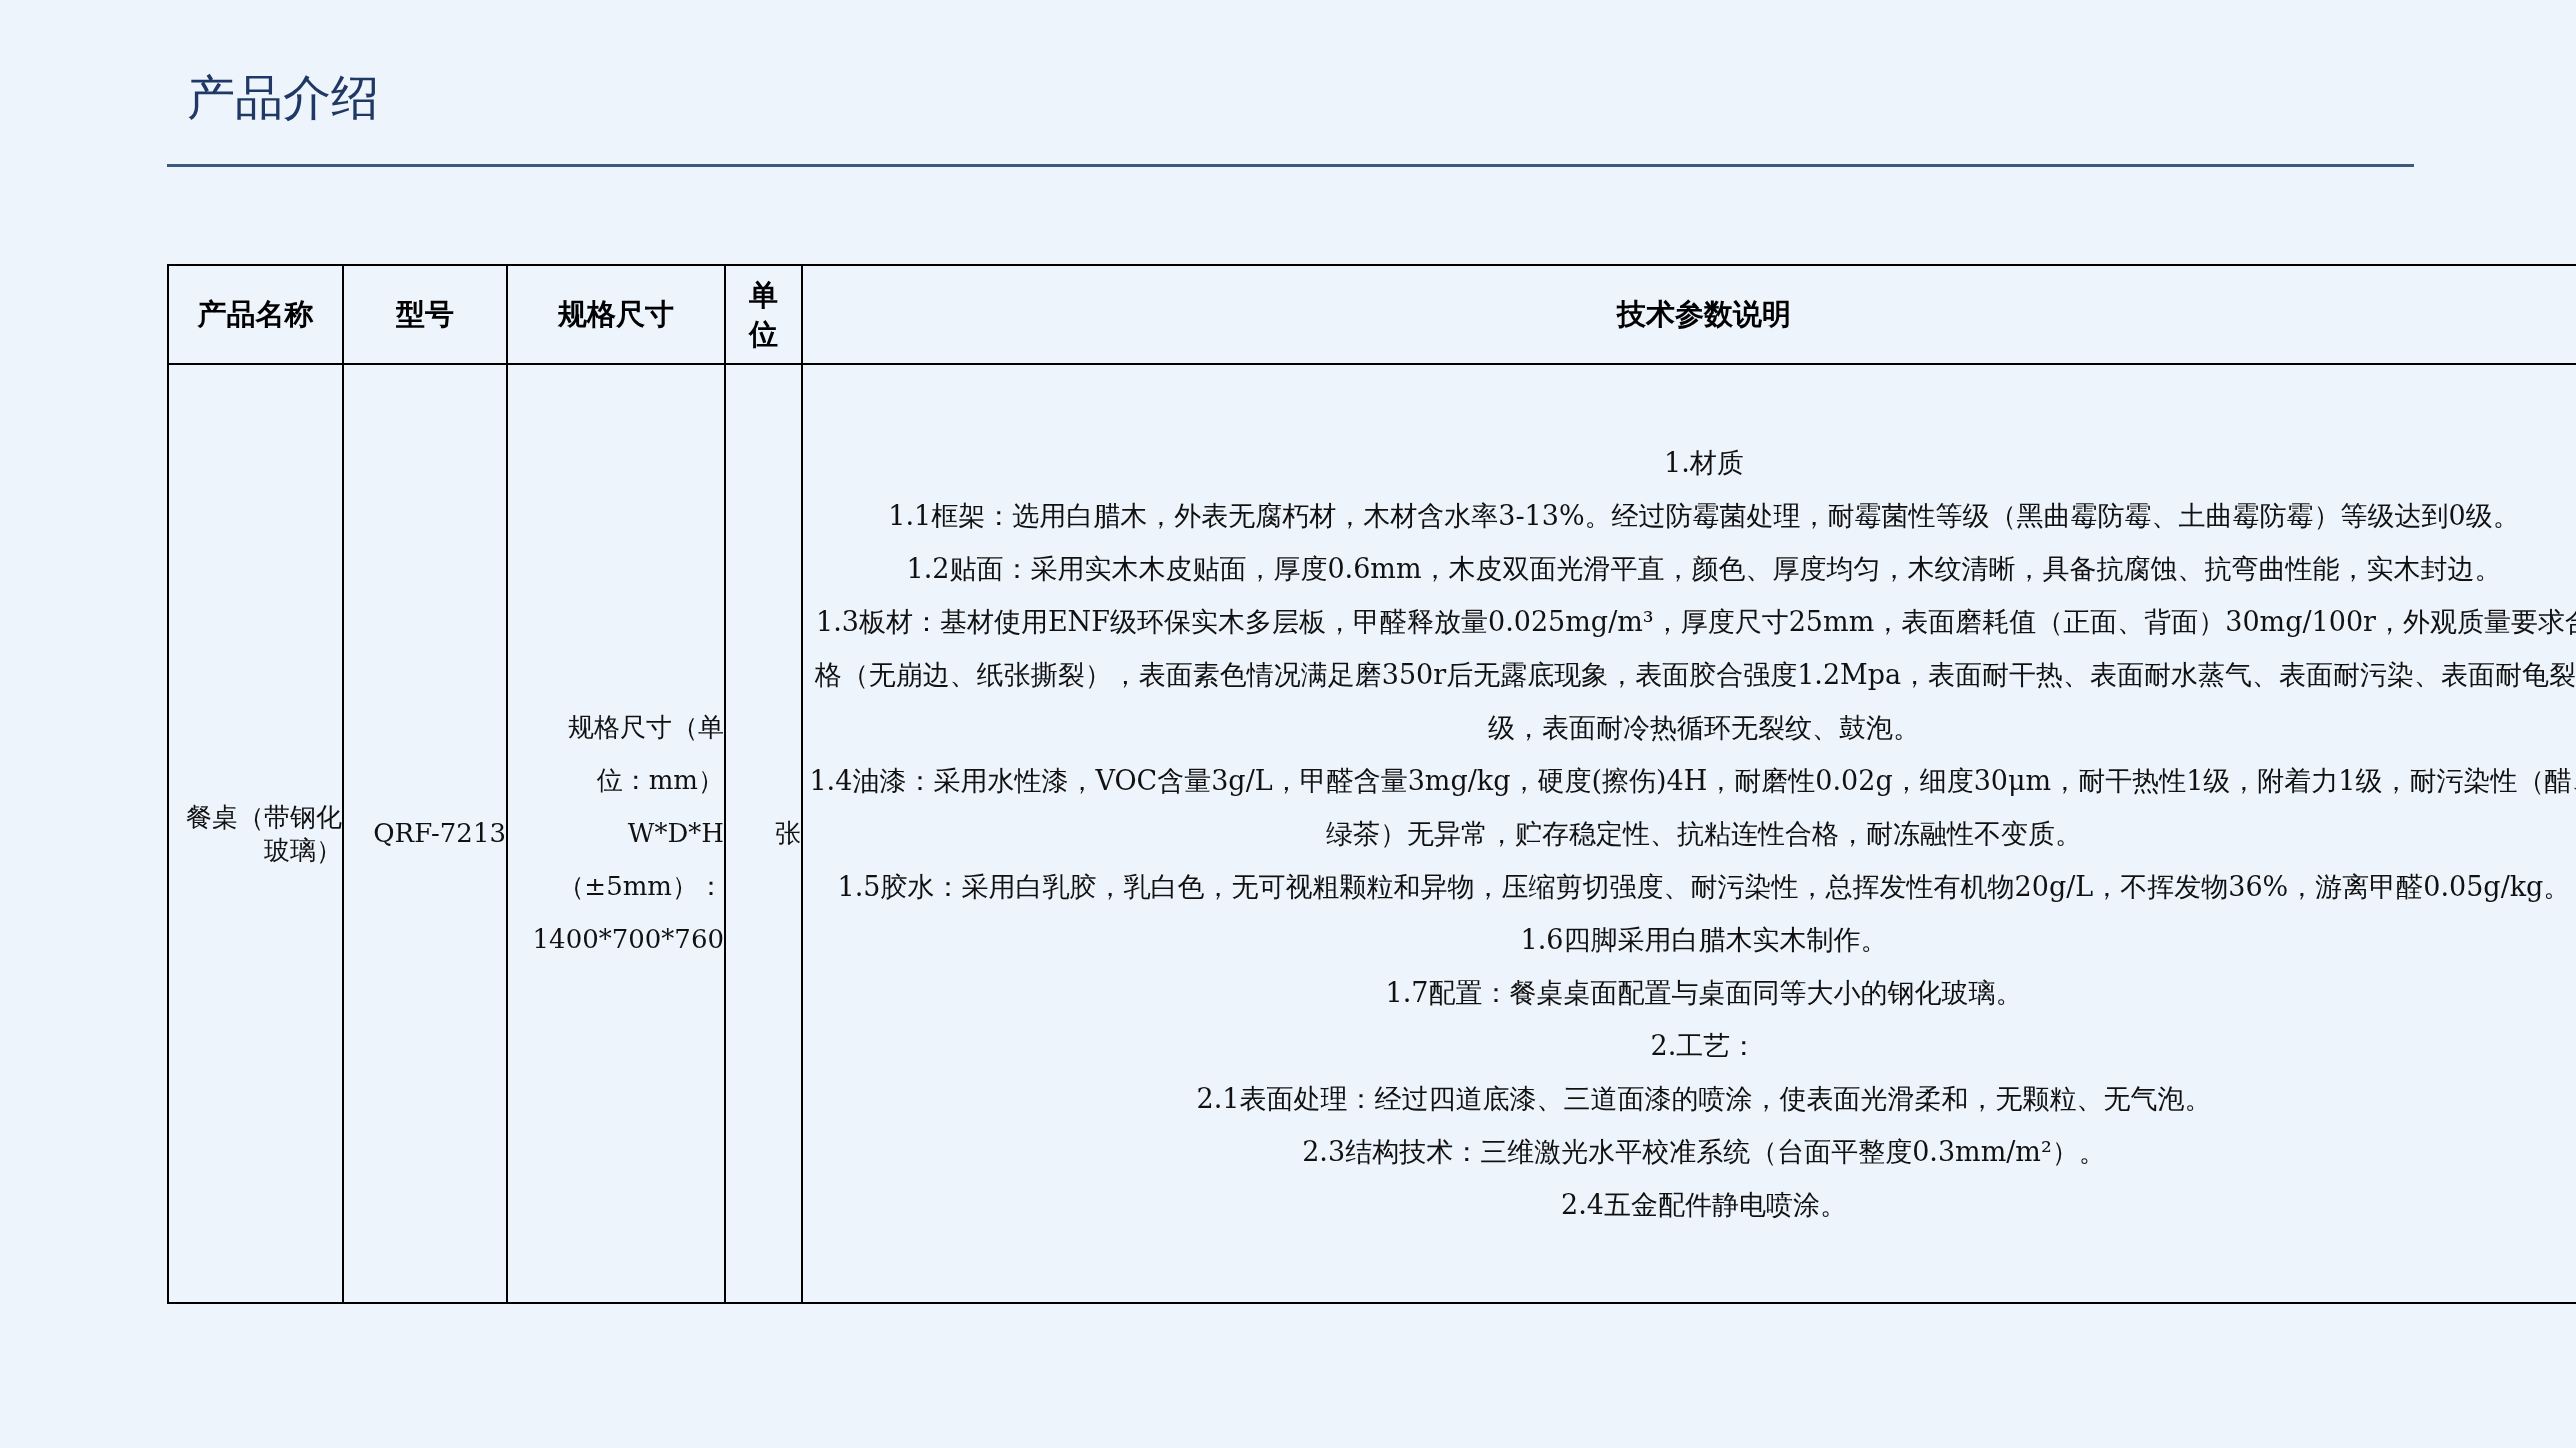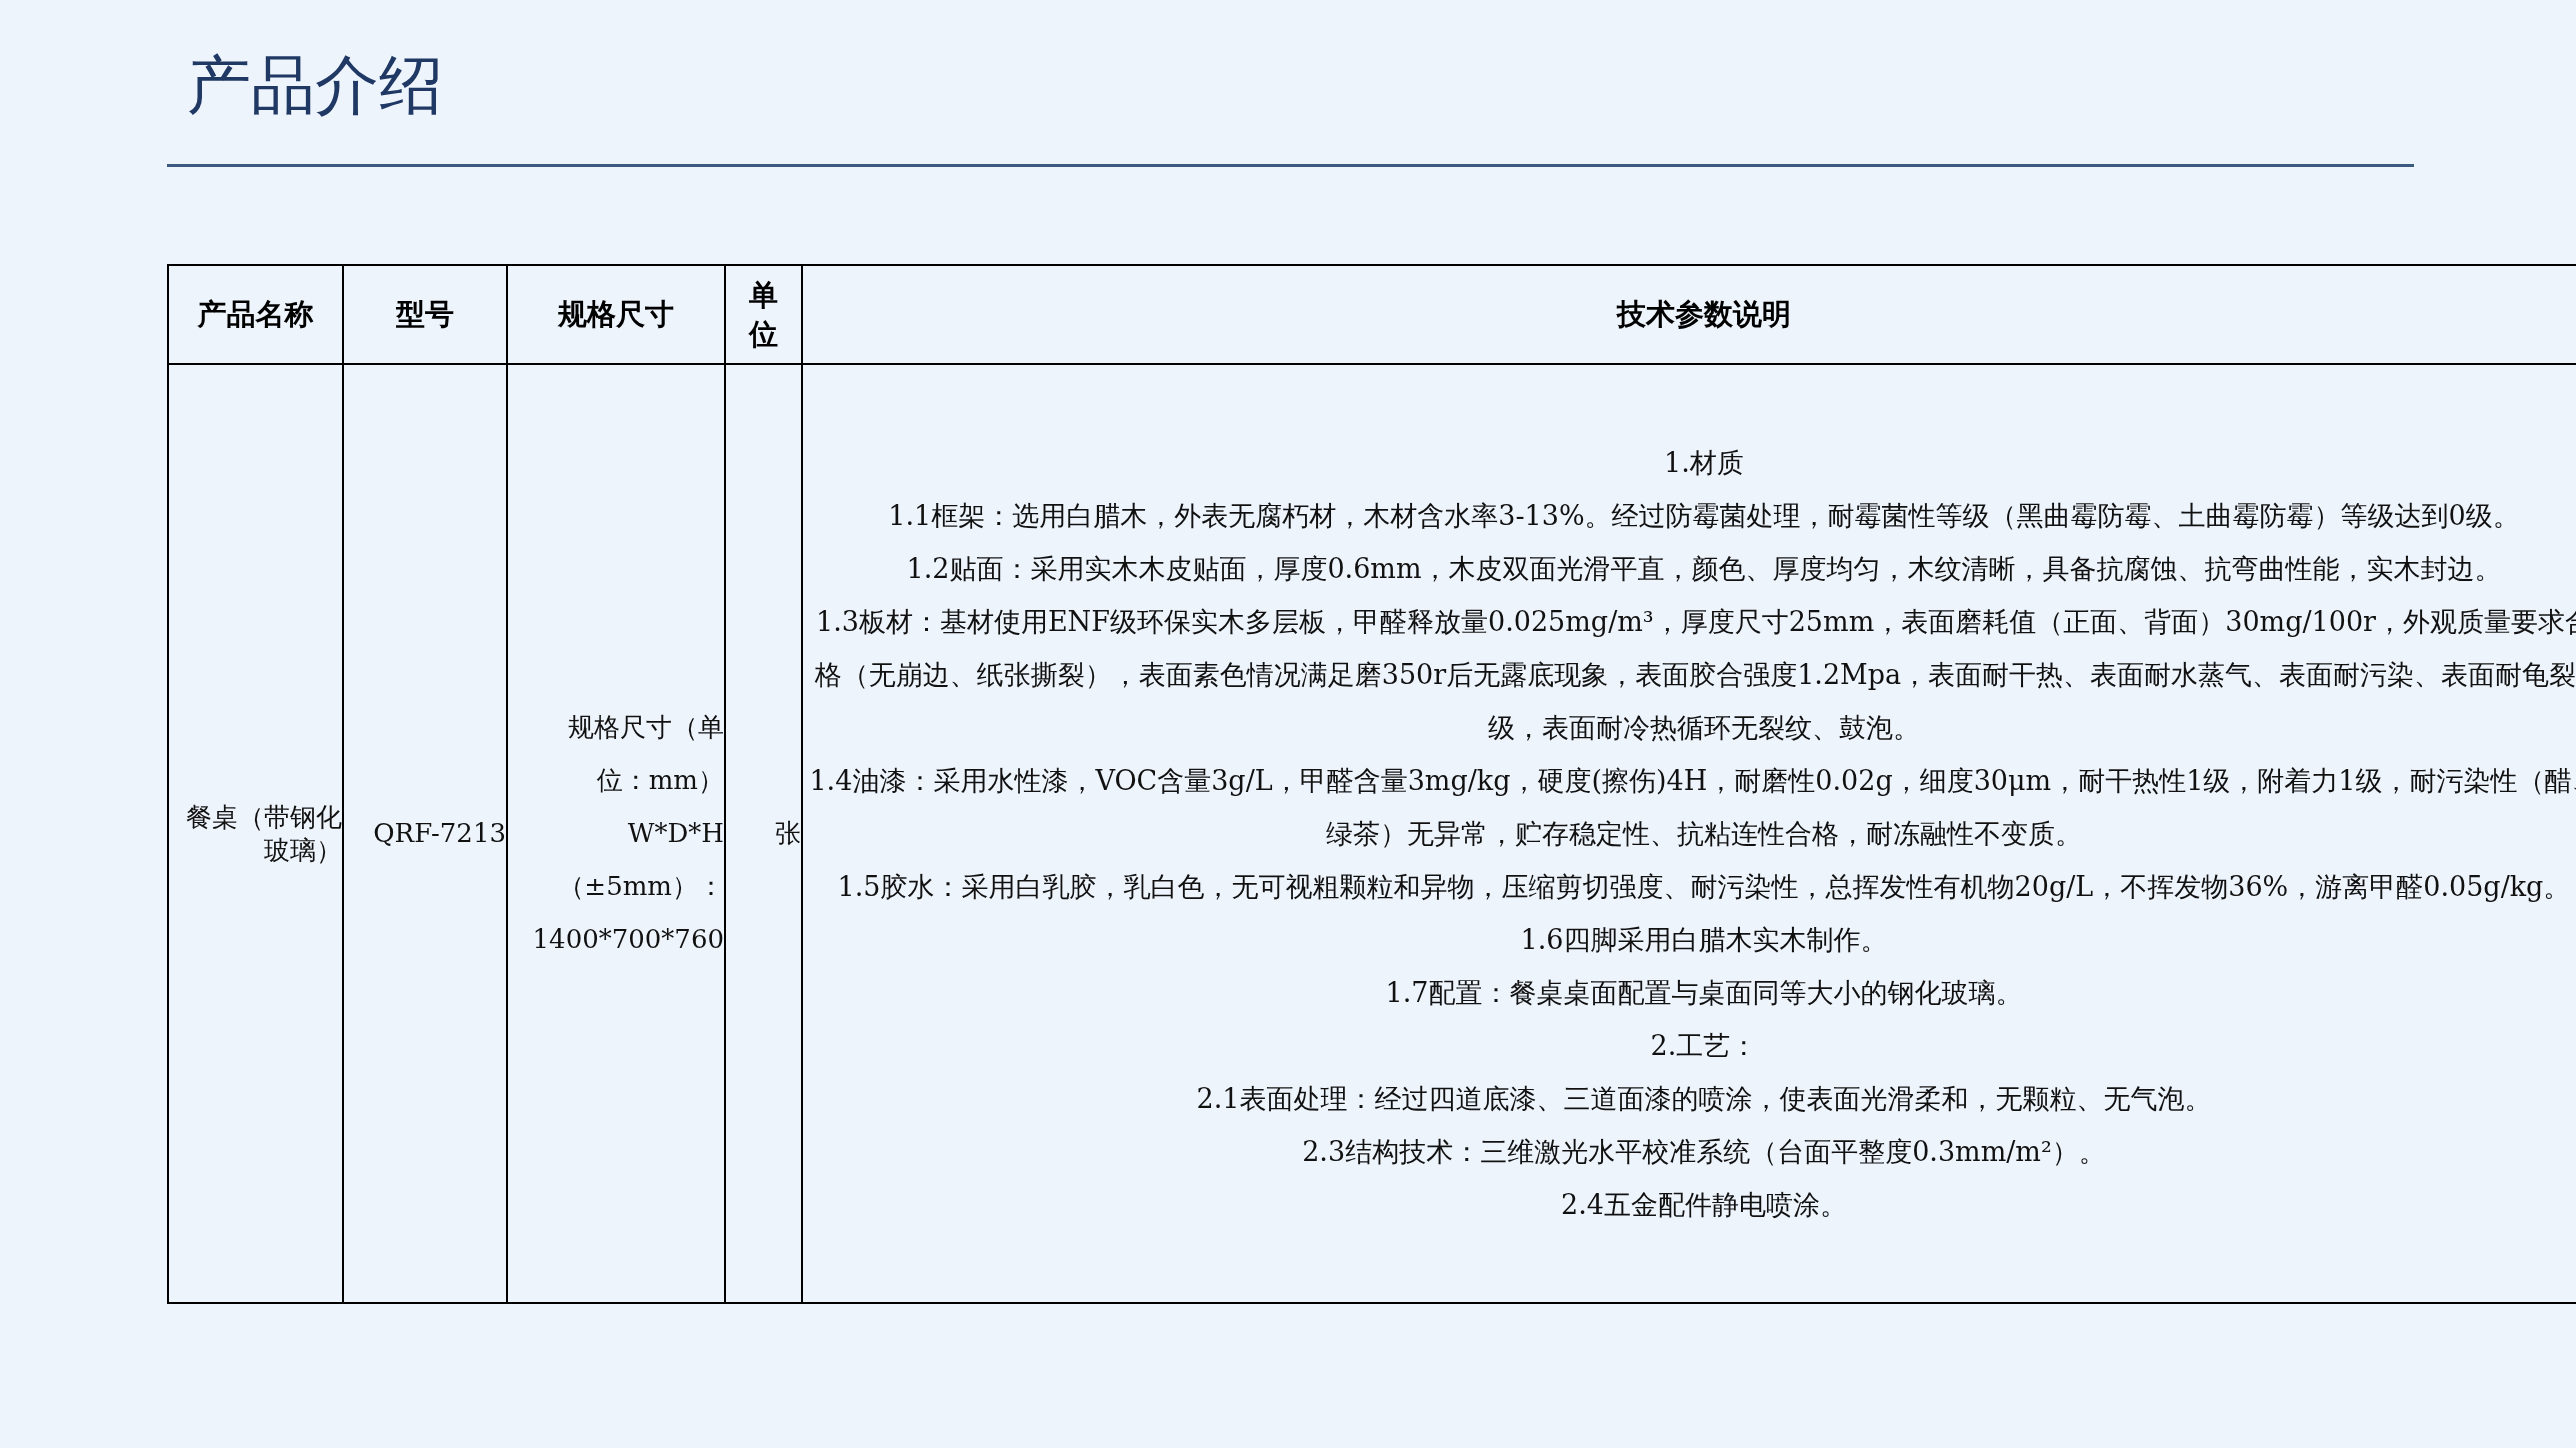--- a/index.html
+++ b/index.html
@@ -6,23 +6,23 @@
   body {
     width: 2576px; height: 1449px;
     background: #EEF4FC;
     position: relative;
     overflow: hidden;
     font-family: "DejaVu Serif", "Liberation Serif", serif;
     color: #111;
   }
   .title {
     position: absolute;
-    left: 187px; top: 42px;
+    left: 187px; top: 54px;
     font-family: "DejaVu Sans", "Liberation Sans", sans-serif;
-    font-size: 64px;
+    font-size: 48px;
     line-height: 87px;
     color: #1F3864;
     letter-spacing: 0px;
     white-space: nowrap;
   }
   .divider {
     position: absolute;
     left: 167px; top: 164px;
     width: 2247px; height: 2.9px;
     background: #3C5A7E;

